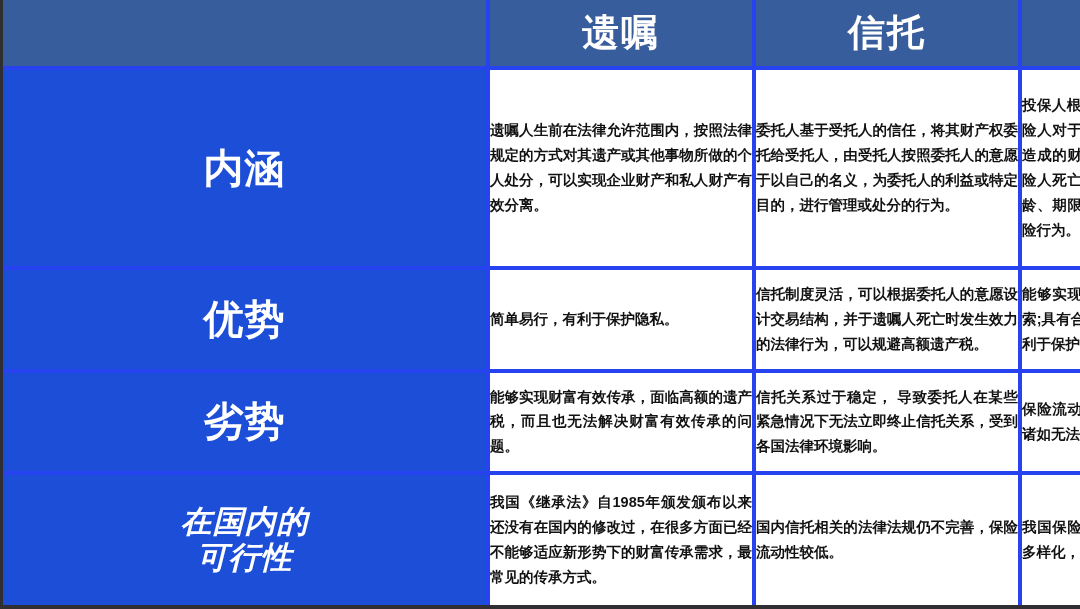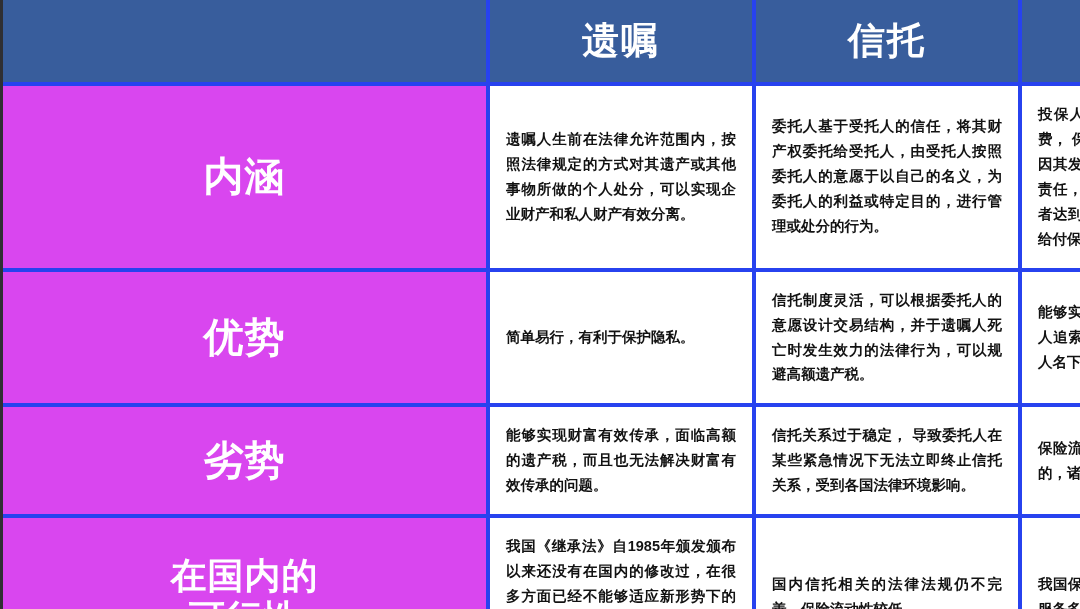--- a/index.html
+++ b/index.html
@@ -27,50 +27,51 @@
     border-spacing: 0;
     width: 1074px;
     height: 605px;
     margin: 0 0 0 3px;
     table-layout: fixed;
   }
 
   table.cmp td {
     border-right: 4px solid #2742ef;
     border-bottom: 4px solid #2742ef;
-    padding: 16px;
+    padding: 0;
     vertical-align: middle;
     box-sizing: border-box;
   }
 
   
   .hdr-cell {
     background: #385d9c;
     color: #ffffff;
     text-align: center;
     font-size: 37px;
     font-weight: bold;
     letter-spacing: 2px;
   }
   .hdr-blank {
     background: #385d9c;
   }
 
   .row-label {
-    background: #d946ef;
+    background: #1d4ed8;
     color: #ffffff;
     text-align: center;
     font-size: 40px;
     font-weight: bold;
     line-height: 1.18;
     letter-spacing: 1px;
   }
   .row-label.two-line {
-    font-size: 36px;
+    font-size: 31px;
     line-height: 1.16;
+    font-style: italic;
   }
 
   .body-cell {
     background: #ffffff;
     color: #121212;
     font-size: 14.5px;
     line-height: 1.72;
     font-weight: bold;
     padding: 4px 10px 4px 9px;
     text-align: justify;

